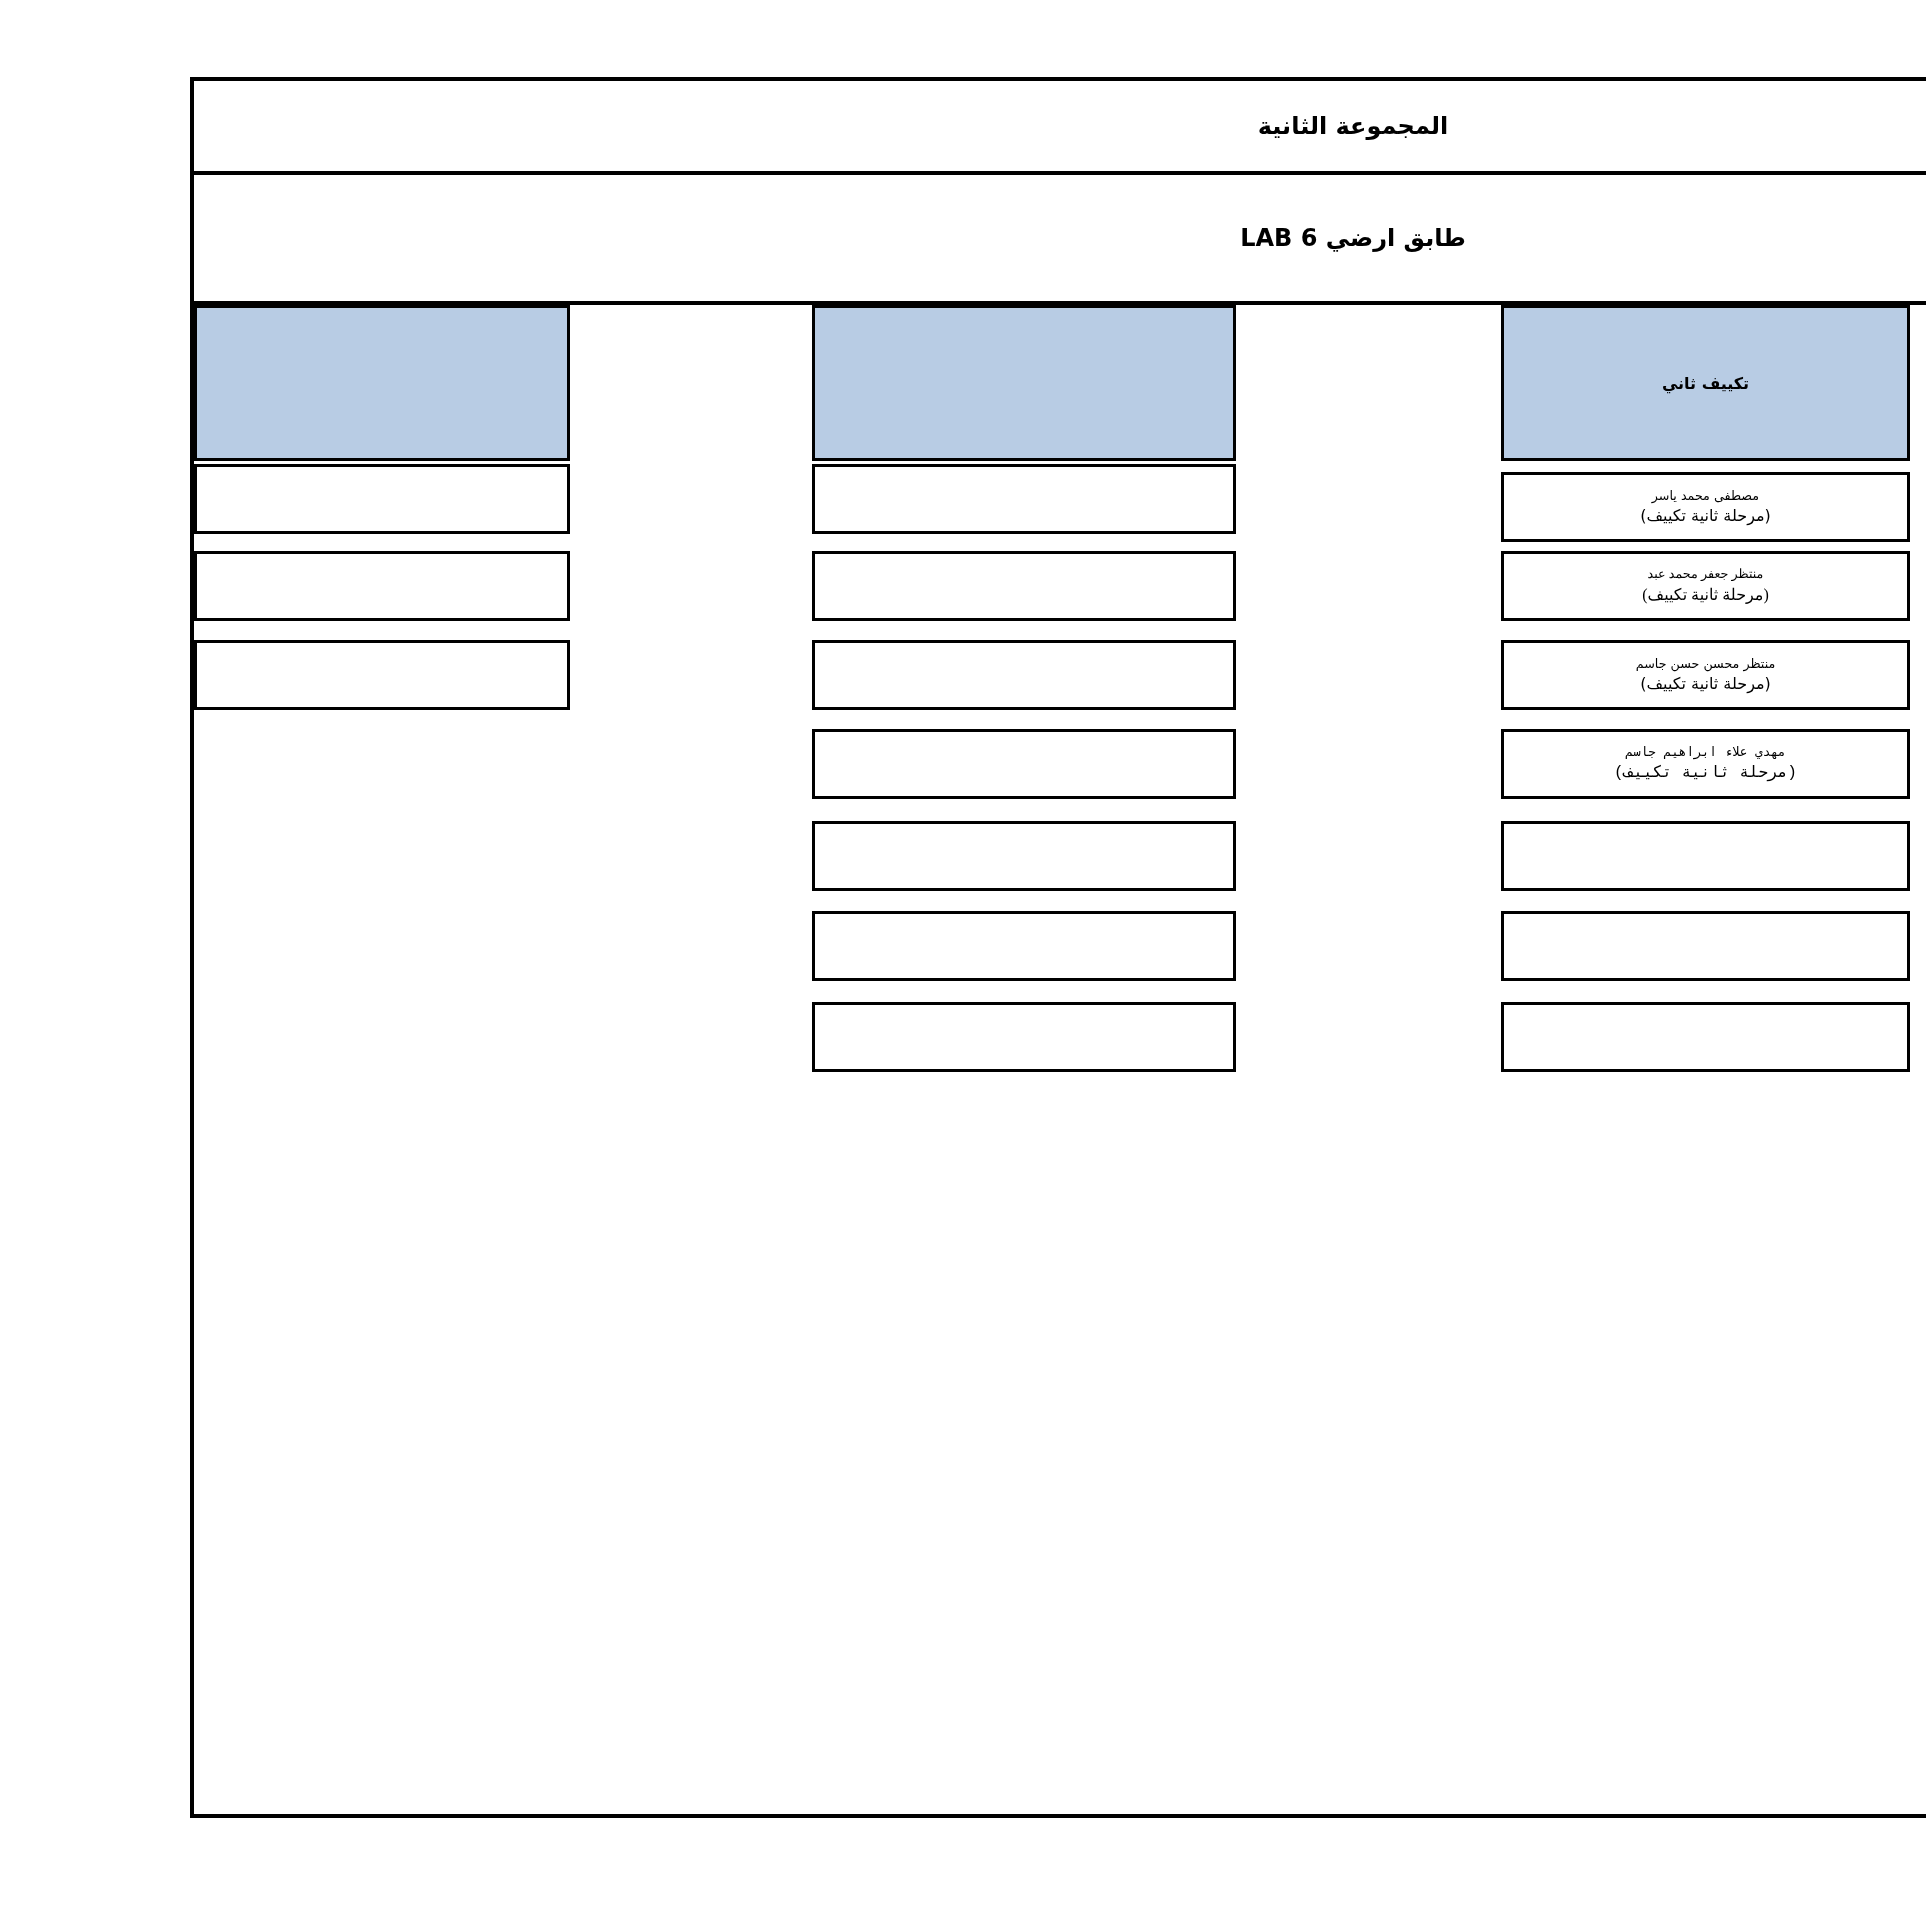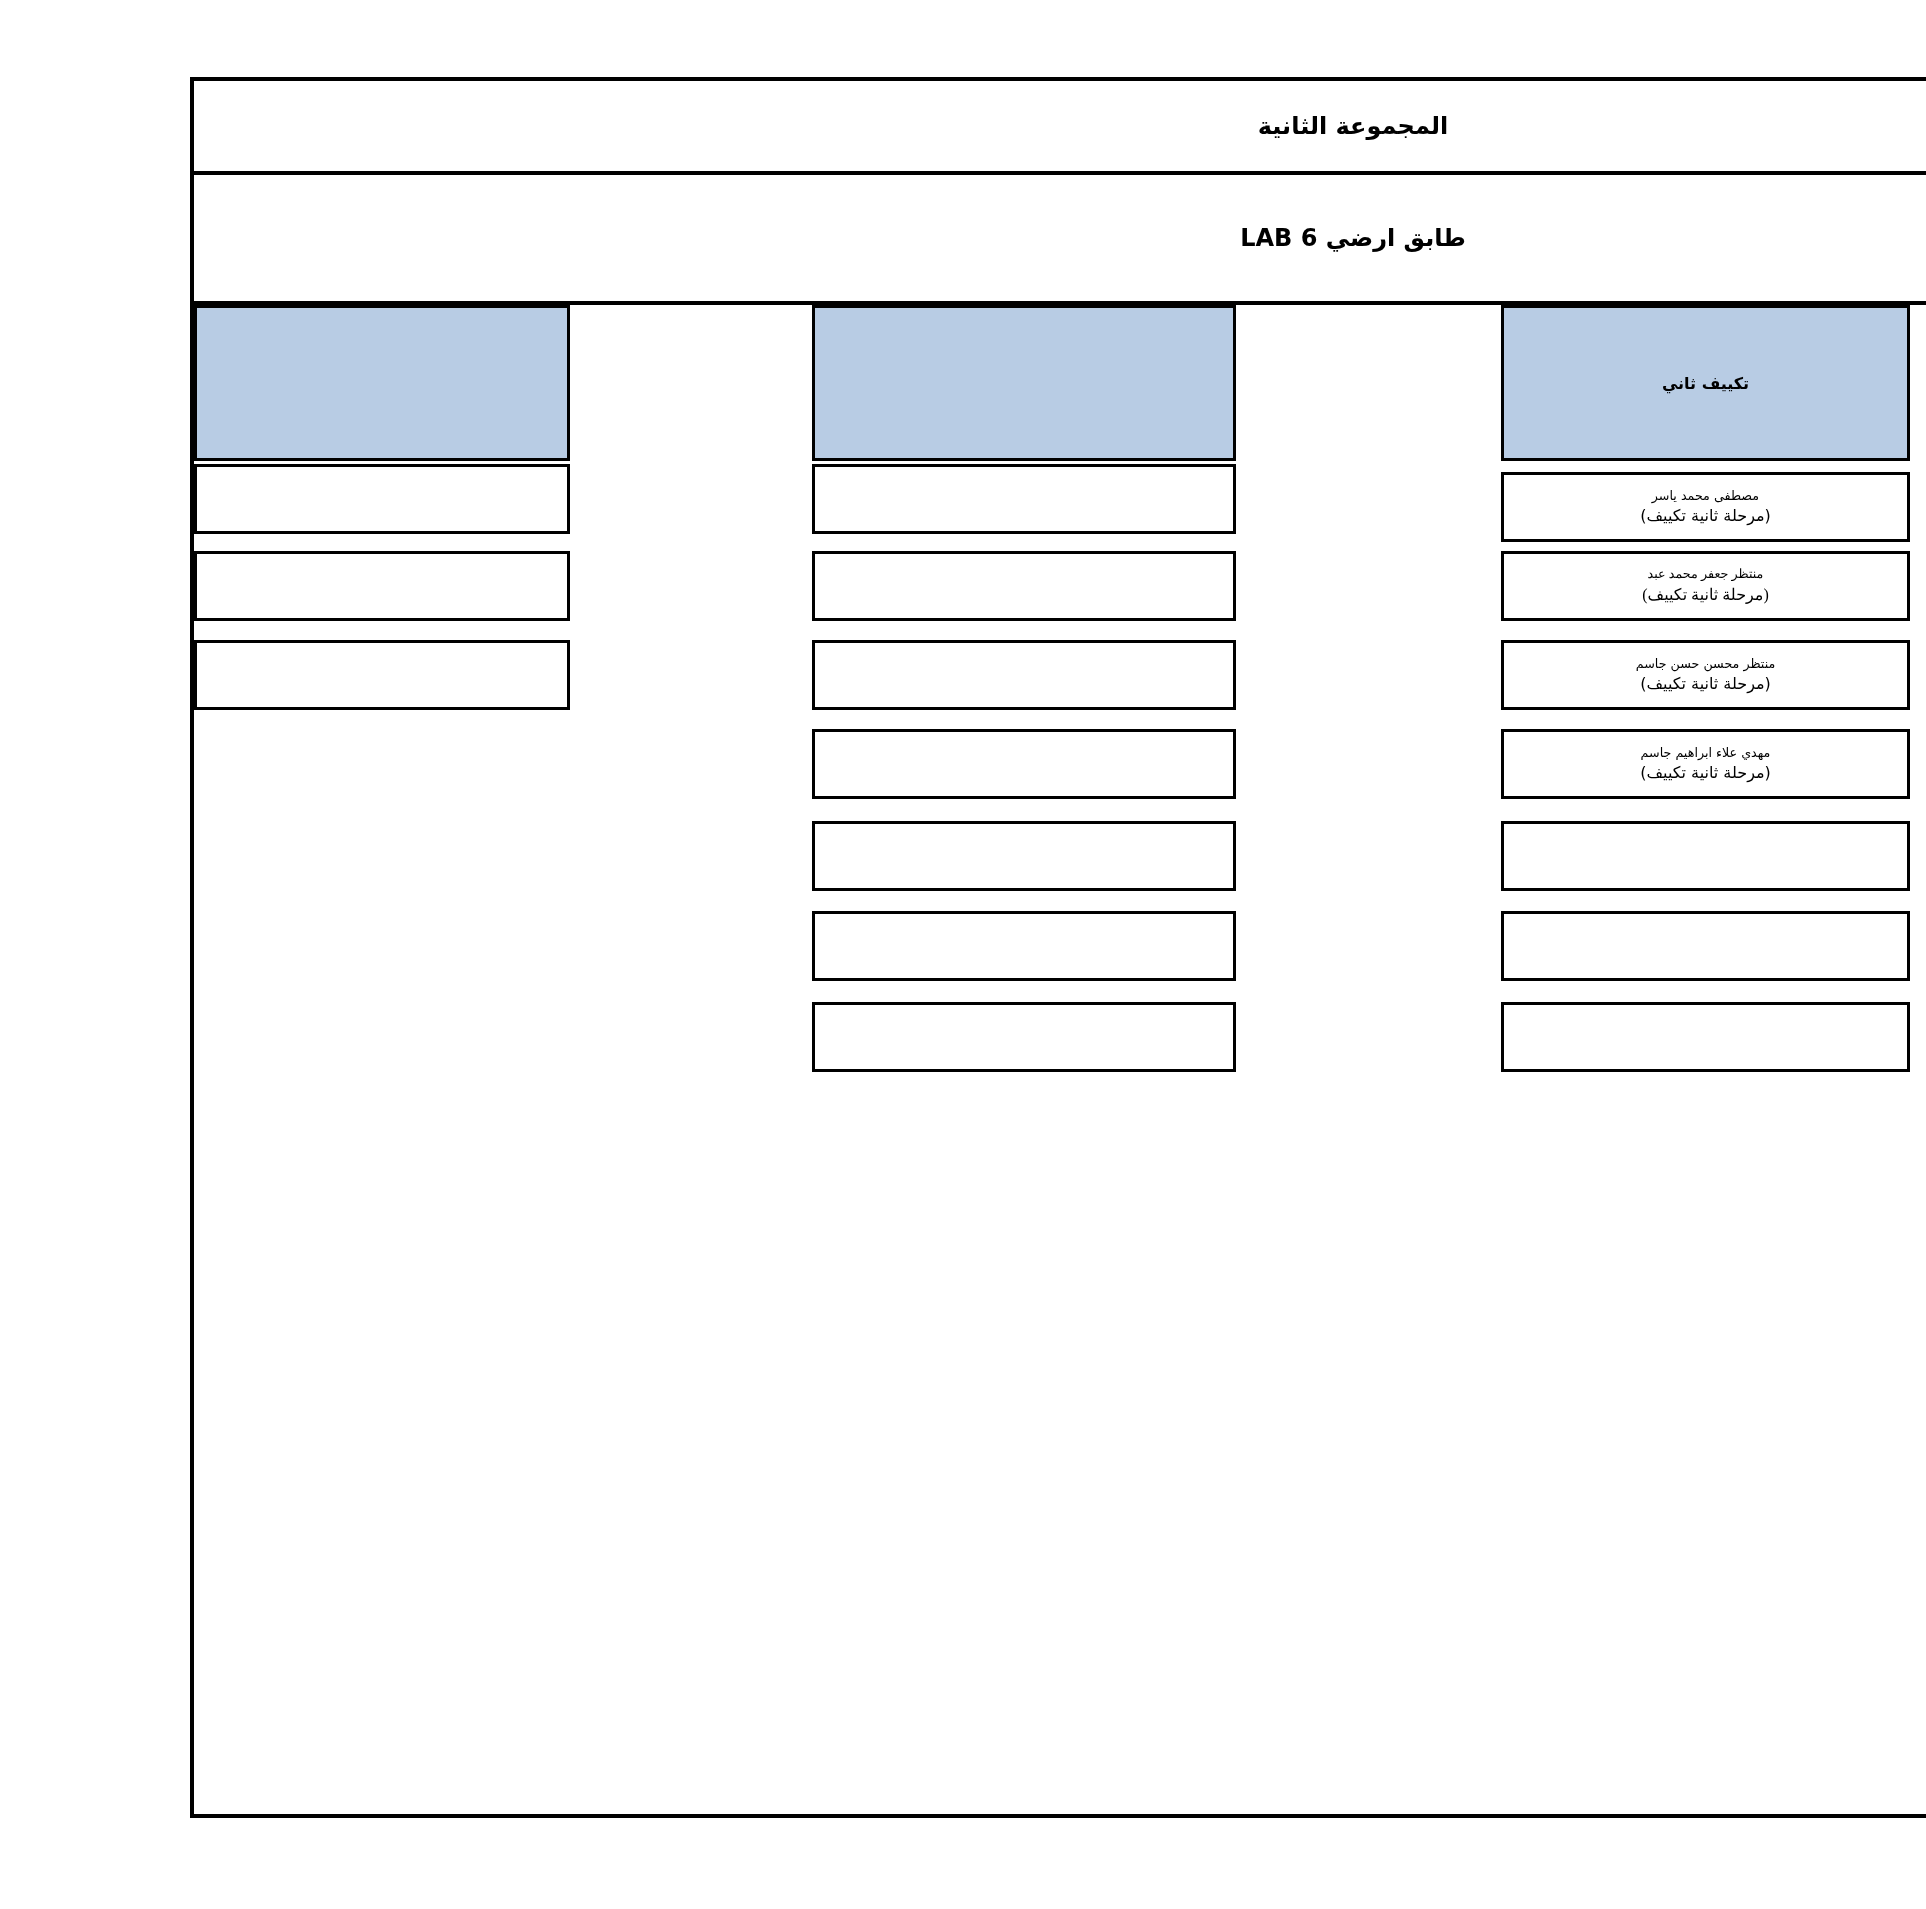--- a/index.html
+++ b/index.html
@@ -155,21 +155,21 @@
             <div class="st">(مرحلة ثانية تكييف)</div>
           </div>
           <div class="cell" style="left: 0px; top: 246px; width: 409px; height: 70px; font-family: Liberation Serif, serif;">
             <div class="nm">منتظر جعفر محمد عبد</div>
             <div class="st">(مرحلة ثانية تكييف)</div>
           </div>
           <div class="cell" style="left: 0px; top: 335px; width: 409px; height: 70px;">
             <div class="nm">منتظر محسن حسن جاسم</div>
             <div class="st">(مرحلة ثانية تكييف)</div>
           </div>
-          <div class="cell" style="left: 0px; top: 424px; width: 409px; height: 70px;">
+          <div class="cell" style="left: 0px; top: 424px; width: 409px; height: 70px; font-family: Liberation Mono, monospace;">
             <div class="nm">مهدي علاء ابراهيم جاسم</div>
             <div class="st">(مرحلة ثانية تكييف)</div>
           </div>
           <div class="cell" style="left: 0px; top: 516px; width: 409px; height: 70px;">
             <div class="nm"></div>
             <div class="st"></div>
           </div>
           <div class="cell" style="left: 0px; top: 606px; width: 409px; height: 70px;">
             <div class="nm"></div>
             <div class="st"></div>

